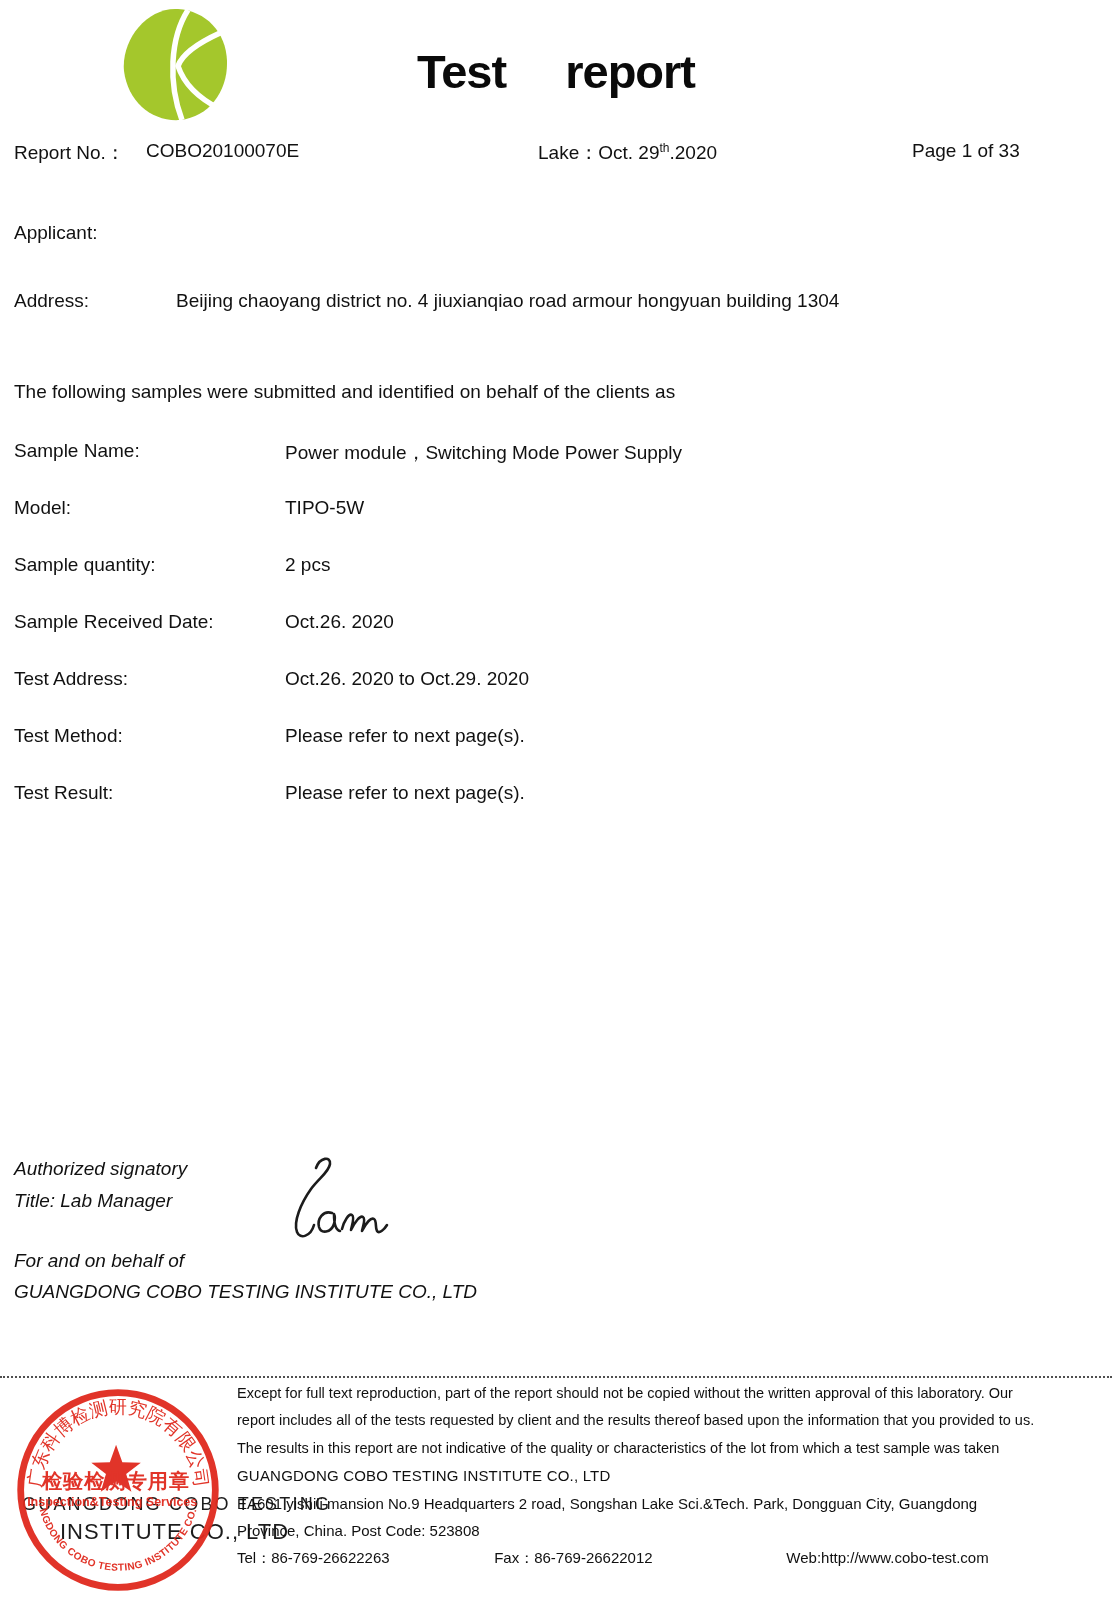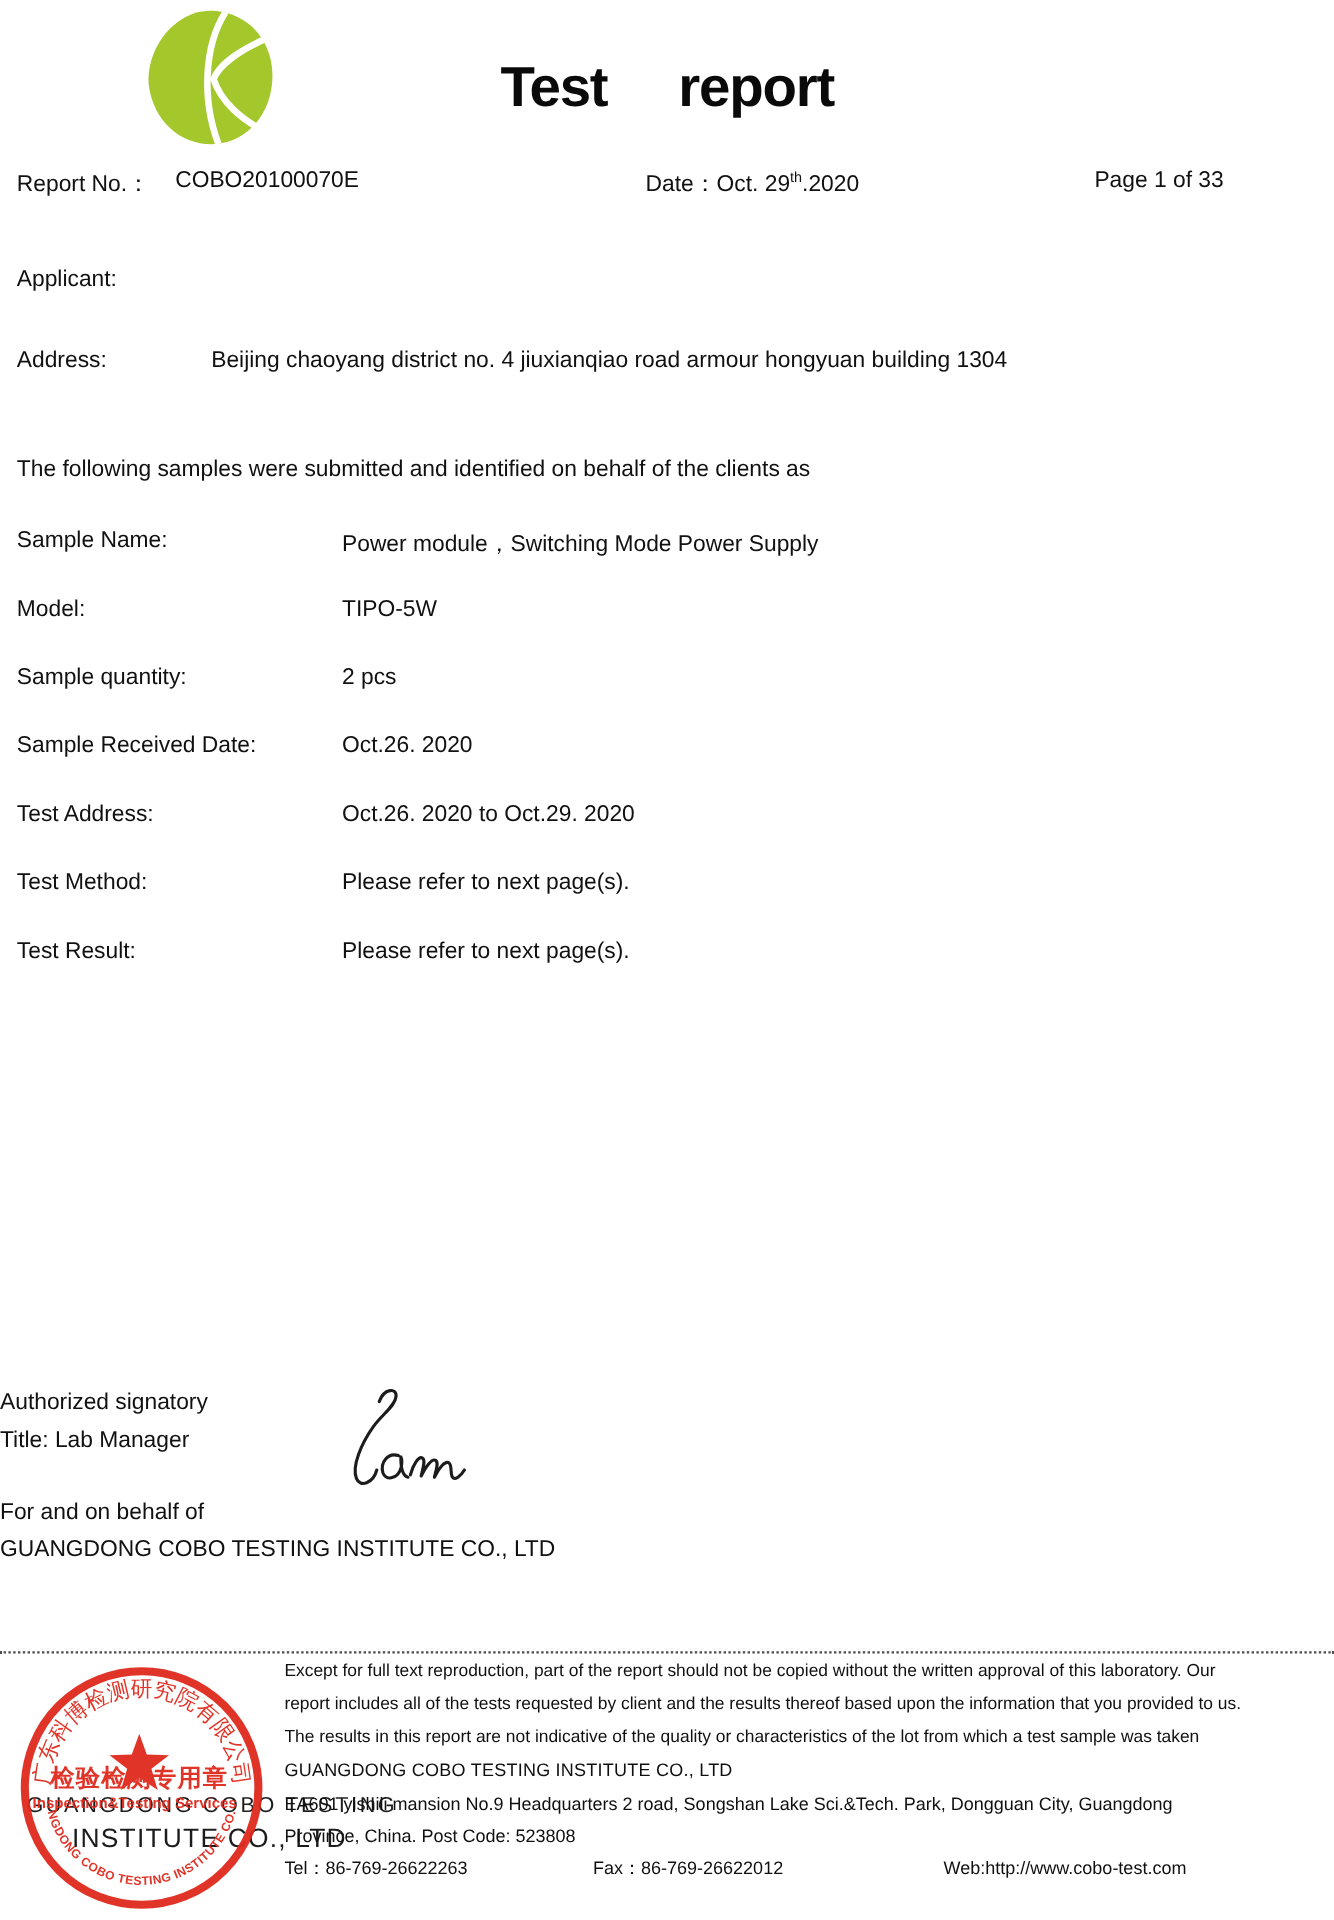--- a/index.html
+++ b/index.html
@@ -31,21 +31,21 @@
 
   
   .row { left:0; width:980px; height:26px; font-size:19px; }
   .row .lbl { position:absolute; left:14px; white-space:nowrap; }
   .row .val { position:absolute; white-space:nowrap; }
   .val-a { left:176px; }
   .val-s { left:285px;text-align:center; }
   .intro { left:14px; top:381px; font-size:19px; white-space:nowrap; }
 
   
-  .sig-text { left:0; font-size:19px; white-space:nowrap; }
+  .sig-text { left:14px; font-size:19px; white-space:nowrap;font-style:italic; }
   .sig-svg { left:278px; top:1152px; width:120px; height:100px; }
 
   
   .dotline { left:0; top:1376px; width:1112px; height:0; border-top:2px dotted #4f4f4f; }
   .footer-text { left:237px; top:1380px; width:875px; font-size:14.5px; line-height:27.4px; color:#101010; }
   .footer-text .co { font-size:15px; letter-spacing:0.2px; }
   .footer-text .addr { font-size:15px; }
   .footer-text .telrow span { display:inline-block; white-space:nowrap; }
   .tel-b { width:253px; } .fax-b { width:288px; }
 
@@ -66,21 +66,21 @@
     <path d="M 58 1 C 86 3 106 24 107 53 C 108 82 90 109 60 112 C 32 114 8 94 4 63 C 1 33 26 -1 58 1 Z" fill="#a4c72c"></path>
     <path d="M 68 2 C 50 30 48 75 62 112" fill="none" stroke="#ffffff" stroke-width="5.5"></path>
     <path d="M 100 25 C 78 35 62 47 58 58 C 64 76 80 91 100 101" fill="none" stroke="#ffffff" stroke-width="5.5"></path>
   </svg>
 
   <div class="abs title">Test report</div>
 
   <div class="abs hdr-row">
     <span class="lbl" style="left:14px">Report No.：</span>
     <span class="val" style="left:146px">COBO20100070E</span>
-    <span class="val" style="left:538px"><span>Date：</span><span>Oct. 29</span><sup class="th">th</sup><span>.2020</span></span>
+    <span class="val" style="left:538px"><span>Lake：</span><span>Oct. 29</span><sup class="th">th</sup><span>.2020</span></span>
     <span class="val" style="left:912px">Page 1 of 33</span>
   </div>
 
   <div class="abs row" style="top:222px">
     <span class="lbl">Applicant:</span>
   </div>
   <div class="abs row" style="top:290px">
     <span class="lbl">Address:</span>
     <span class="val val-a">Beijing chaoyang district no. 4 jiuxianqiao road armour hongyuan building 1304</span>
   </div>

